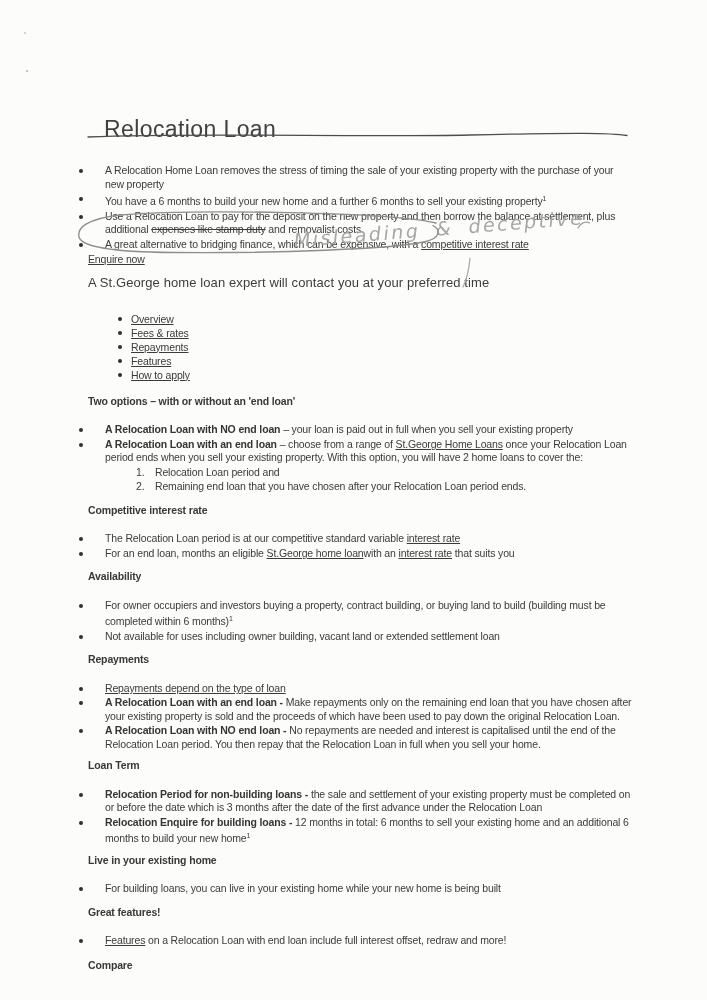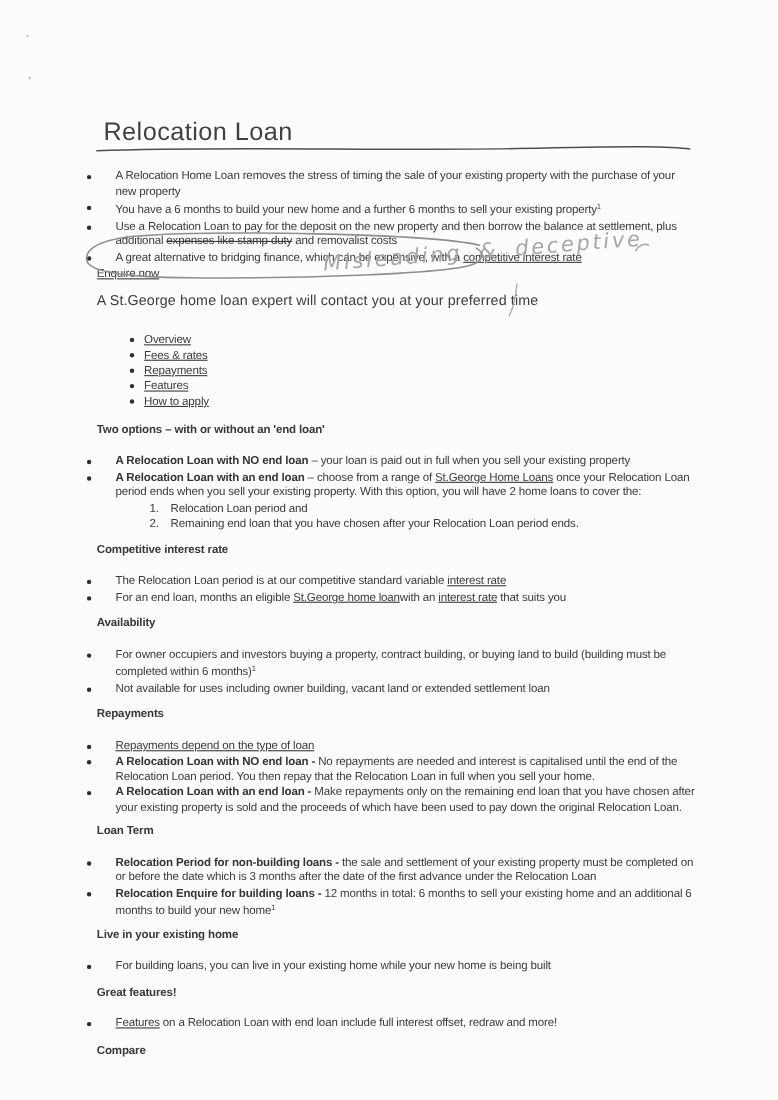--- a/index.html
+++ b/index.html
@@ -4,21 +4,21 @@
 <style>
   html,body{margin:0;padding:0;background:#e9e9e9;}
   .page{
     position:relative;width:707px;height:1000px;margin:0 auto;
     background:#fcfcfb;overflow:hidden;
     font-family:"Liberation Sans","DejaVu Sans",sans-serif;
     color:#3b3b3b;font-size:10.5px;letter-spacing:-0.15px;
   }
   .content{position:absolute;left:88px;top:100px;width:544px;}
   h1.title{
-    margin:6px;font-size:23px;line-height:26px;font-weight:400;
+    margin:16px;font-size:23px;line-height:26px;font-weight:400;
     color:#414141;letter-spacing:0.4px;
   }
   
   ul.blist{list-style:none;margin:22px 0 0 0;padding:0;}
   ul.blist.sec{margin-top:15px;}
   ul.blist>li{position:relative;padding-left:17px;line-height:13.5px;}
   ul.blist>li + li{margin-top:1px;}
   .dot{position:absolute;left:-9px;top:5px;width:4px;height:4px;border-radius:50%;background:#2f2f2f;}
   .b{font-weight:700;color:#353535;margin-top:42px;}
   a.link{color:#3b3b3b;text-decoration:underline;cursor:pointer;}
@@ -150,25 +150,25 @@
     </ul>
 
     <h2 class="shead">Repayments</h2>
     <ul class="blist sec">
       <li>
         <span class="dot"></span>
         <a class="link">Repayments depend on the type of loan</a>
       </li>
       <li>
         <span class="dot"></span>
+        <span class="b">A Relocation Loan with an end loan - </span><span>Make repayments only on the remaining end loan that you have chosen after your existing property is sold and the proceeds of which have been used to pay down the original Relocation Loan.</span>
+      </li>
+      <li>
+        <span class="dot"></span>
         <span class="b">A Relocation Loan with NO end loan - </span><span>No repayments are needed and interest is capitalised until the end of the Relocation Loan period. You then repay that the Relocation Loan in full when you sell your home.</span>
-      </li>
-      <li>
-        <span class="dot"></span>
-        <span class="b">A Relocation Loan with an end loan - </span><span>Make repayments only on the remaining end loan that you have chosen after your existing property is sold and the proceeds of which have been used to pay down the original Relocation Loan.</span>
       </li>
     </ul>
 
     <h2 class="shead mt8">Loan Term</h2>
     <ul class="blist sec">
       <li>
         <span class="dot"></span>
         <span class="b">Relocation Period for non-building loans - </span><span>the sale and settlement of your existing property must be completed on or before the date which is 3 months after the date of the first advance under the Relocation Loan</span>
       </li>
       <li>

